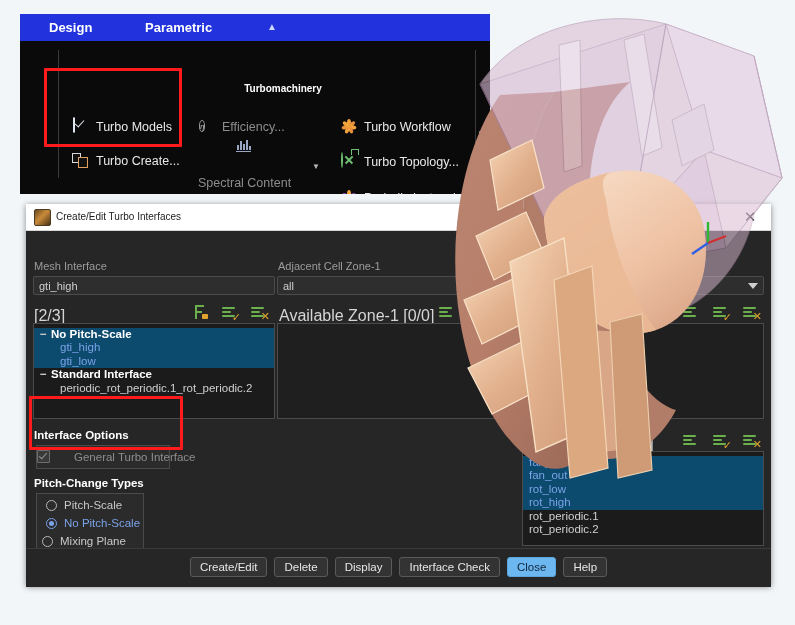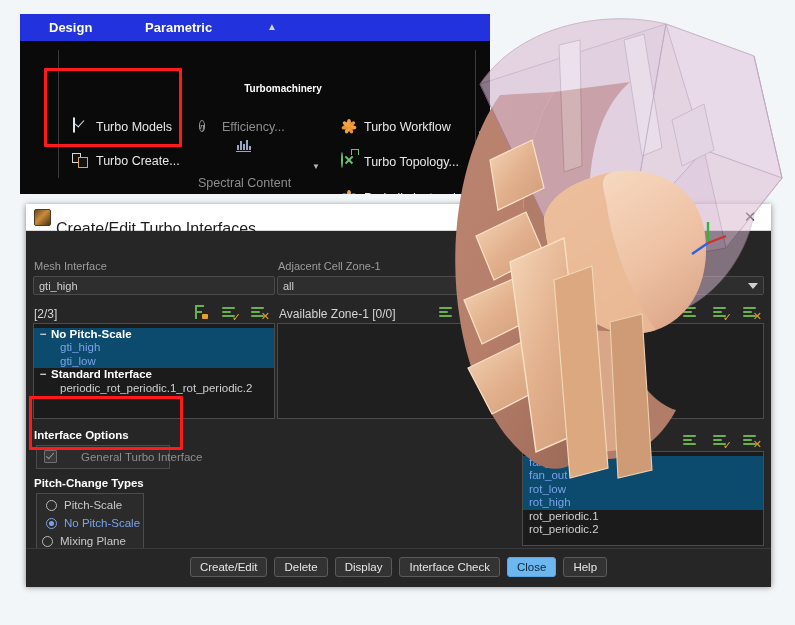--- a/index.html
+++ b/index.html
@@ -108,22 +108,22 @@
   #dlg-title{
     height:26px;background:#ffffff;position:relative;
     border-bottom:1px solid #d7d7d7;
   }
   #dlg-icon{
     position:absolute;left:8px;top:5px;width:15px;height:15px;
     background:linear-gradient(135deg,#6b4b22 0%,#c98b3a 45%,#4a3216 100%);
     border:1px solid #4a3a20;border-radius:2px;
   }
   #dlg-title-text{
-    position:absolute;left:30px;top:12px;height:26px;line-height:26px;
-    font-size:16px;color:#1c1c1c;
+    position:absolute;left:30px;top:0;height:26px;line-height:26px;
+    font-size:10px;color:#1c1c1c;
   }
   #dlg-close{
     position:absolute;right:8px;top:0;width:26px;height:26px;
     line-height:26px;text-align:center;font-size:15px;color:#303030;cursor:pointer;
   }
   #dlg-body{position:relative;height:356px;background:#262626;}
 
   .fld-label{
     position:absolute;color:#9c9c9c;font-size:11px;
   }
@@ -133,21 +133,21 @@
     color:#cfcfcf;font-size:11px;line-height:19px;padding-left:5px;
     box-sizing:border-box;overflow:hidden;white-space:nowrap;
   }
   #combo-arrow{
     position:absolute;right:5px;top:6px;
     width:0;height:0;border-left:5px solid transparent;border-right:5px solid transparent;
     border-top:6px solid #d0d0d0;
   }
 
   .list-head{
-    position:absolute;color:#d5d5d5;font-size:12px;text-align:right;
+    position:absolute;color:#d5d5d5;font-size:16px;text-align:right;
   }
   .listbox{
     position:absolute;background:#1b1b1b;border:1px solid #4b4b4b;
     overflow:hidden;box-sizing:border-box;
   }
   .lrow{
     font-size:11.5px;line-height:13.4px;white-space:nowrap;
     padding-left:6px;color:#cfcfcf;
   }
   .lrow.sel{background:#0c4a6e;}
@@ -394,21 +394,21 @@
       <div class="licon" style="left:717px;top:75px;">
         <i class="l1"></i>
           <i class="l2"></i>
           <i class="l3"></i>
           <span class="mk cross">✕</span>
       </div>
       <div class="listbox" style="left:251px;top:92px;width:487px;height:96px;background:#1f1f1f;"></div>
 
       <div class="gbox-title" style="left:8px;top:198px;">Interface Options</div>
       <div class="gbox" style="left:10px;top:214px;width:134px;height:24px;"></div>
-      <div class="chk-row" style="left:18px;top:219px;gap:24px;">
+      <div class="chk-row" style="left:11px;top:219px;gap:24px;">
         <span class="chk-dis"></span>
         <span>General Turbo Interface</span>
       </div>
 
       <div class="gbox-title" style="left:8px;top:246px;">Pitch-Change Types</div>
       <div class="gbox" style="left:10px;top:262px;width:108px;height:68px;"></div>
       <div class="radio-row" style="left:20px;top:268px;">
         <span class="rdo"></span>
         <span>Pitch-Scale</span>
       </div>

